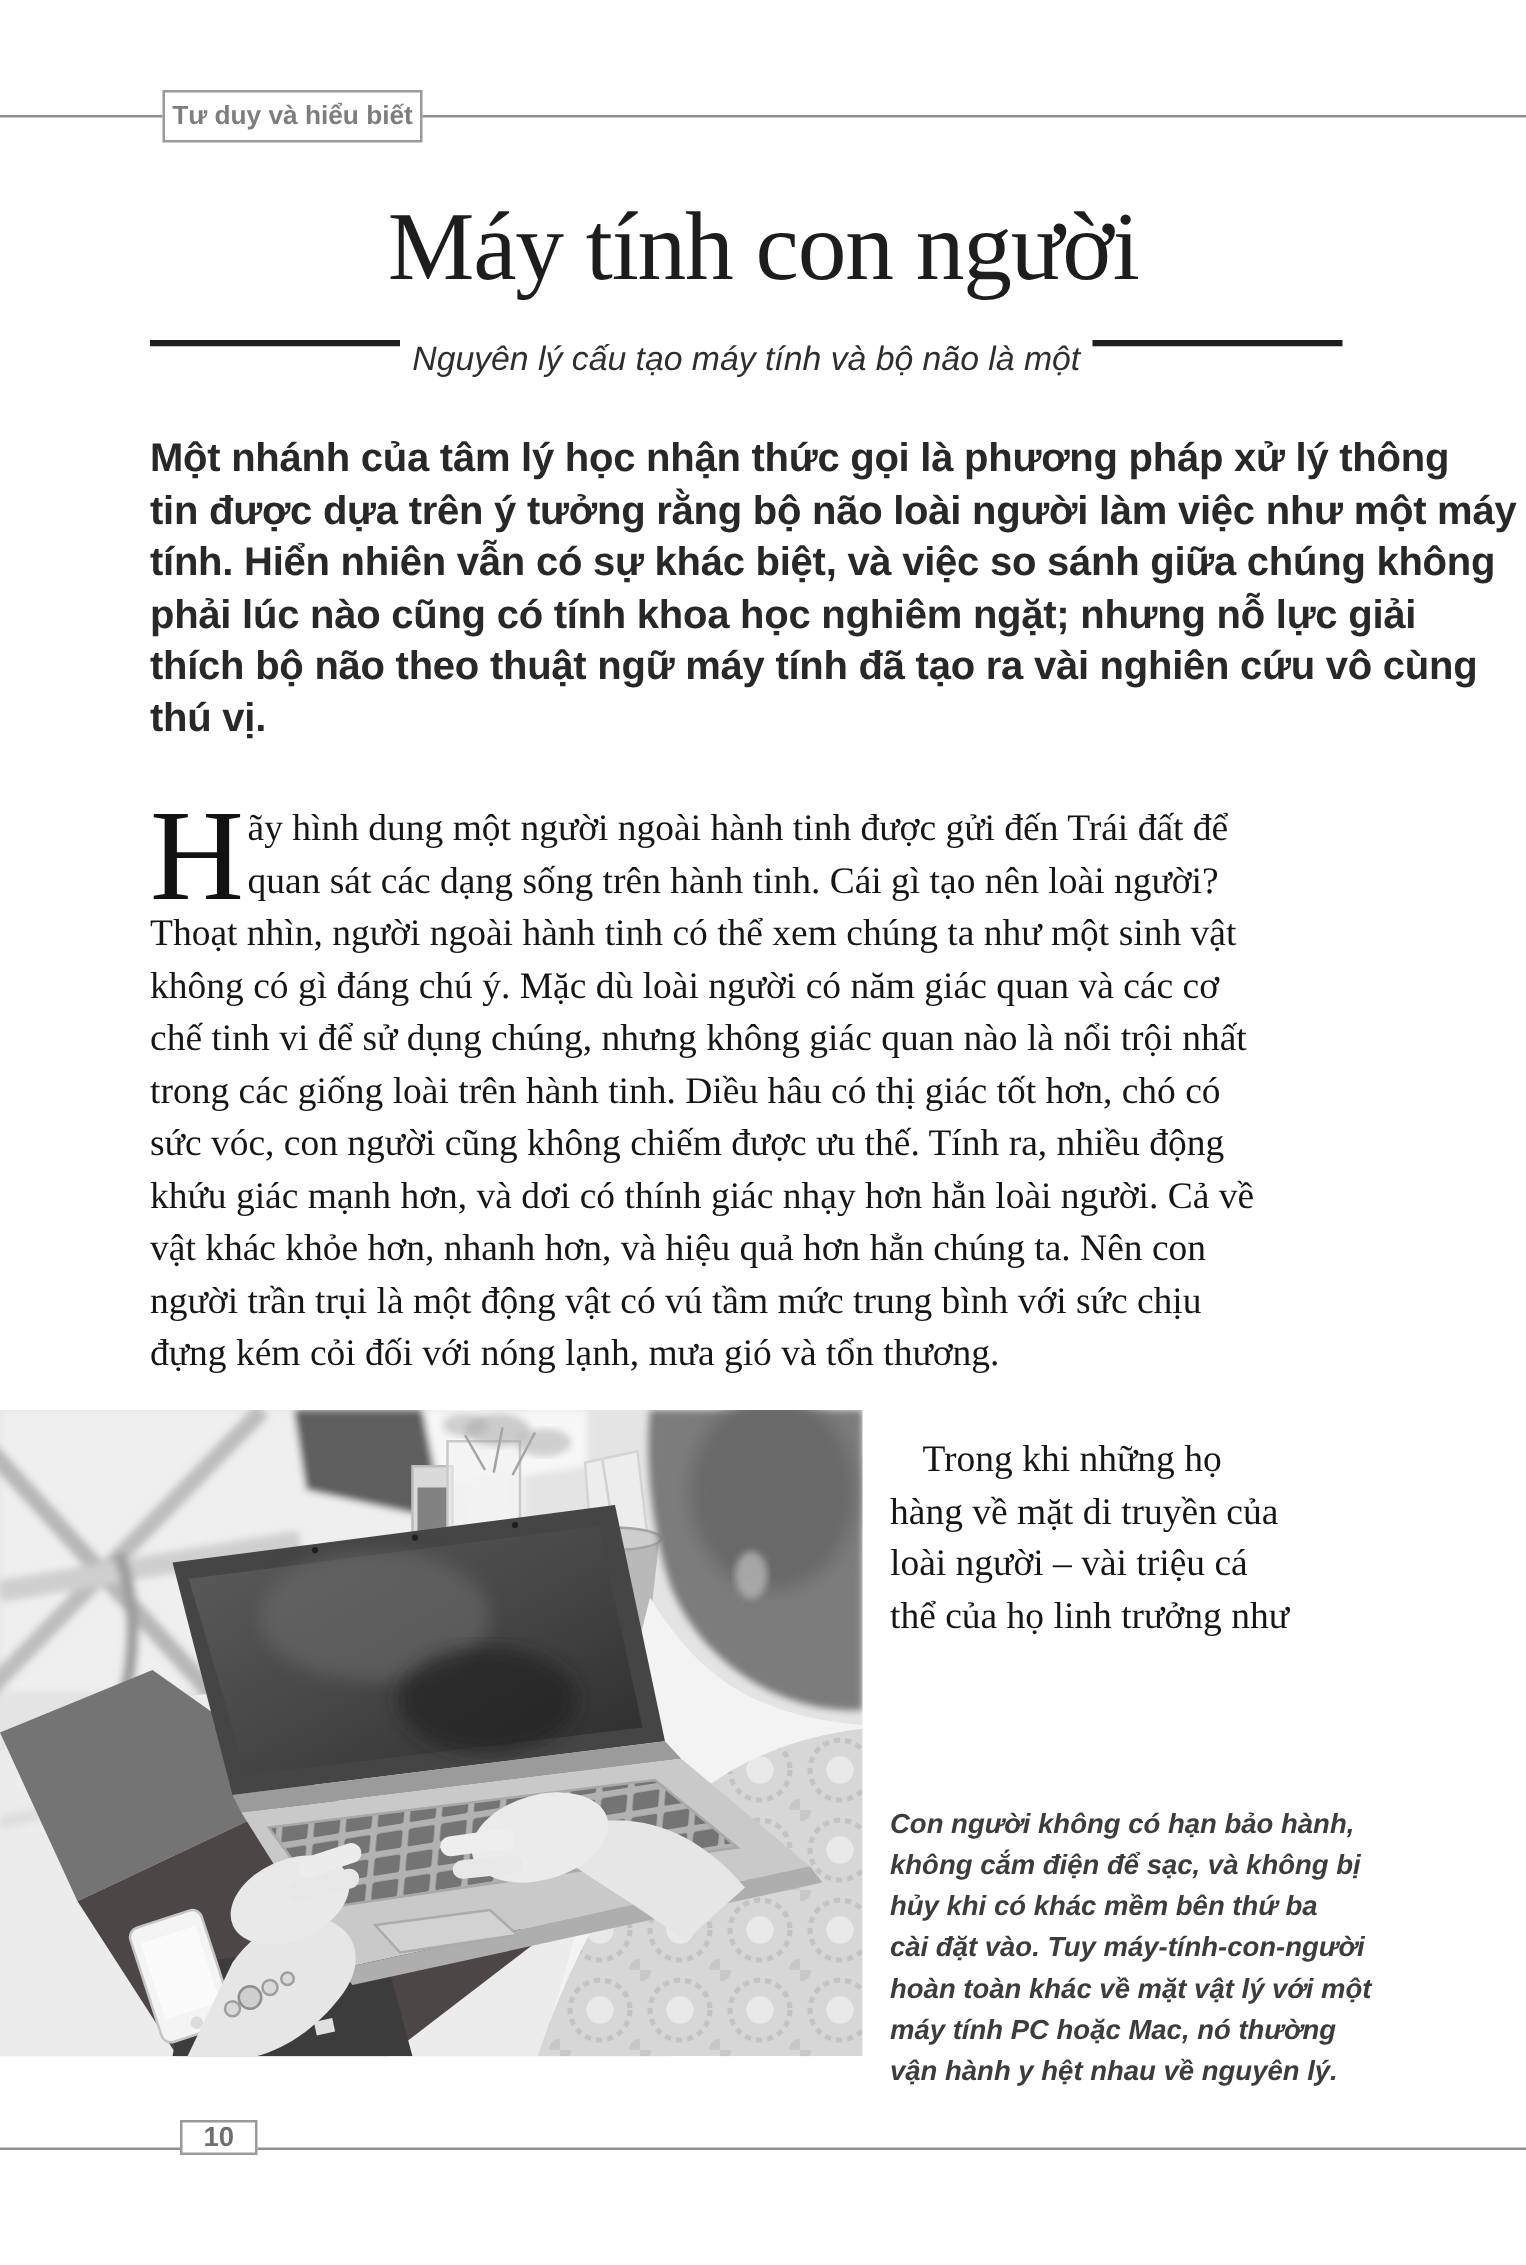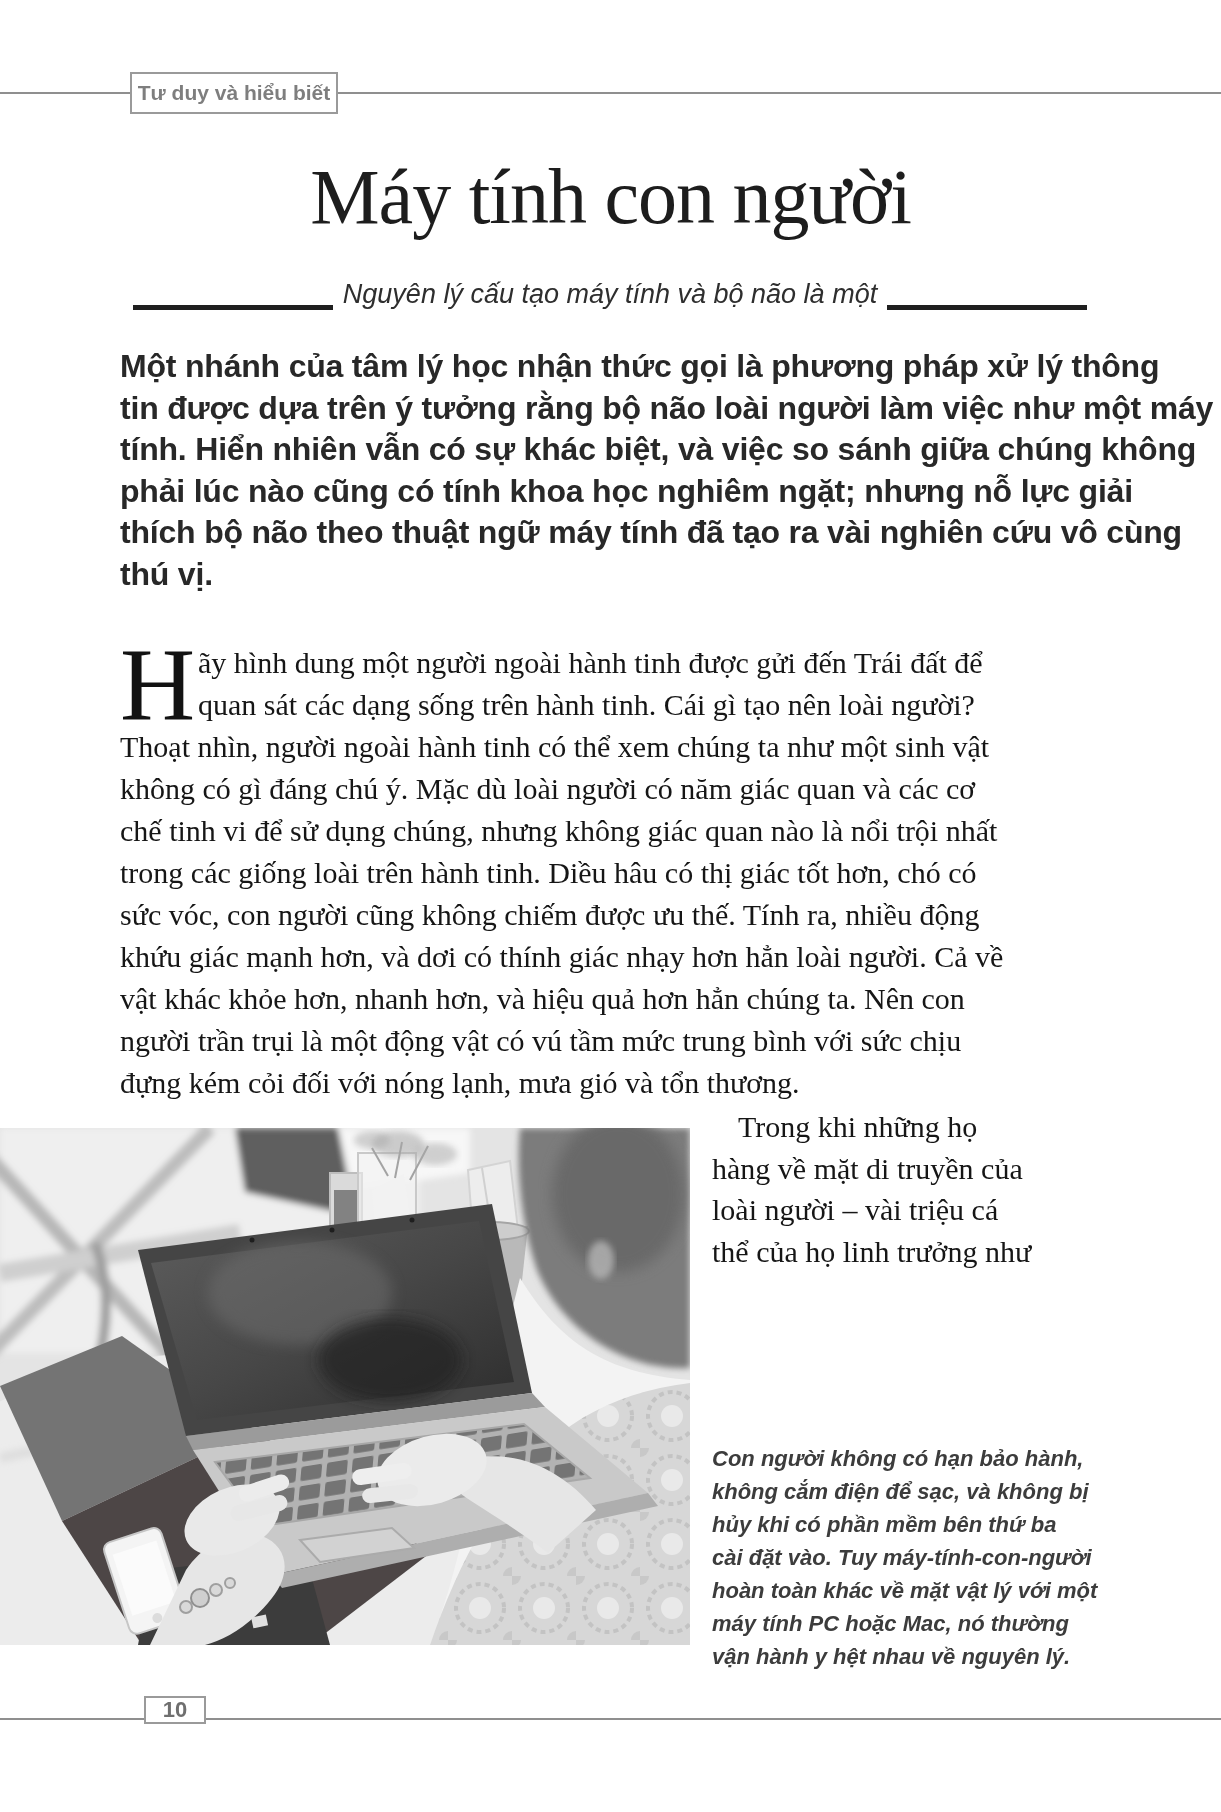--- a/index.html
+++ b/index.html
@@ -10,38 +10,38 @@
   .header-rule{top:92px;}
   .footer-rule{top:1718px;}
 
   .tag-box{position:absolute;left:130px;top:72px;width:208px;height:42px;background:#ffffff;
            border:2px solid #9a9a9a;box-sizing:border-box;display:flex;align-items:center;justify-content:center;z-index:2;}
   .tag-box span{font-family:"Liberation Sans",sans-serif;font-weight:bold;font-size:21px;color:#7e7e7e;white-space:nowrap;}
 
   .title{position:absolute;left:0;top:158px;width:100%;text-align:center;
          font-size:78px;color:#1d1d1d;letter-spacing:-1px;line-height:1;}
 
-  .subtitle-row{position:absolute;left:139px;top:272px;width:942px;height:38px;
-                display:flex;align-items:flex-end;justify-content:center;gap:10px;}
+  .subtitle-row{position:absolute;left:126px;top:272px;width:942px;height:38px;
+                display:flex;align-items:flex-start;justify-content:center;gap:10px;}
   .subtitle-dash{height:5px;background:#1f1f1f;flex:0 0 200px;}
   .subtitle{font-family:"Liberation Sans",sans-serif;font-style:italic;font-size:27px;
             color:#2e2e2e;white-space:nowrap;}
 
   .intro{position:absolute;left:120px;top:346px;}
   .intro-line{font-family:"Liberation Sans",sans-serif;font-weight:bold;font-size:32px;
               line-height:41.5px;color:#282828;white-space:nowrap;letter-spacing:-0.2px;}
 
   .dropcap{position:absolute;left:120px;top:643px;font-size:104px;line-height:84px;color:#121212;}
   .body1{position:absolute;left:120px;top:642px;}
   .body1 .body-line:nth-child(-n+2){padding-left:78px;}
   .body-line{font-size:30px;line-height:42px;color:#161616;white-space:nowrap;}
 
   .body2{position:absolute;left:712px;top:1106px;}
   .body2 .body-line{line-height:41.5px;}
-  .body2 .body-line:first-child{padding-left:26px;}
+  .body2 .body-line:first-child{padding-left:26px;margin-top:41px;}
 
   .caption{position:absolute;left:712px;top:1442px;}
   .caption-line{font-family:"Liberation Sans",sans-serif;font-style:italic;font-weight:bold;
                 font-size:22px;line-height:33px;color:#3c3c3c;white-space:nowrap;}
 
   .photo{position:absolute;left:0;top:1128px;width:690px;height:517px;}
   .photo svg{display:block;width:100%;height:100%;}
 
   .page-num-box{position:absolute;left:144px;top:1696px;width:62px;height:28px;background:#ffffff;
                 border:2px solid #9a9a9a;box-sizing:border-box;display:flex;align-items:center;justify-content:center;z-index:2;}
@@ -219,21 +219,21 @@
           <circle cx="186" cy="479" r="6" fill="#d9d9d9" stroke="#9f9f9f" stroke-width="2"></circle>
           <circle cx="230" cy="455" r="5" fill="#d9d9d9" stroke="#9f9f9f" stroke-width="2"></circle>
         </g>
       </g>
     </svg>
   </div>
 
   <div class="caption">
       <div class="caption-line">Con người không có hạn bảo hành,</div>
       <div class="caption-line">không cắm điện để sạc, và không bị</div>
-      <div class="caption-line">hủy khi có phần mềm bên thứ ba</div>
+      <div class="caption-line">hủy khi có khác mềm bên thứ ba</div>
       <div class="caption-line">cài đặt vào. Tuy máy-tính-con-người</div>
       <div class="caption-line">hoàn toàn khác về mặt vật lý với một</div>
       <div class="caption-line">máy tính PC hoặc Mac, nó thường</div>
       <div class="caption-line">vận hành y hệt nhau về nguyên lý.</div>
     </div>
 
   <div class="rule footer-rule"></div>
   <div class="page-num-box">
     <span>10</span>
   </div>

